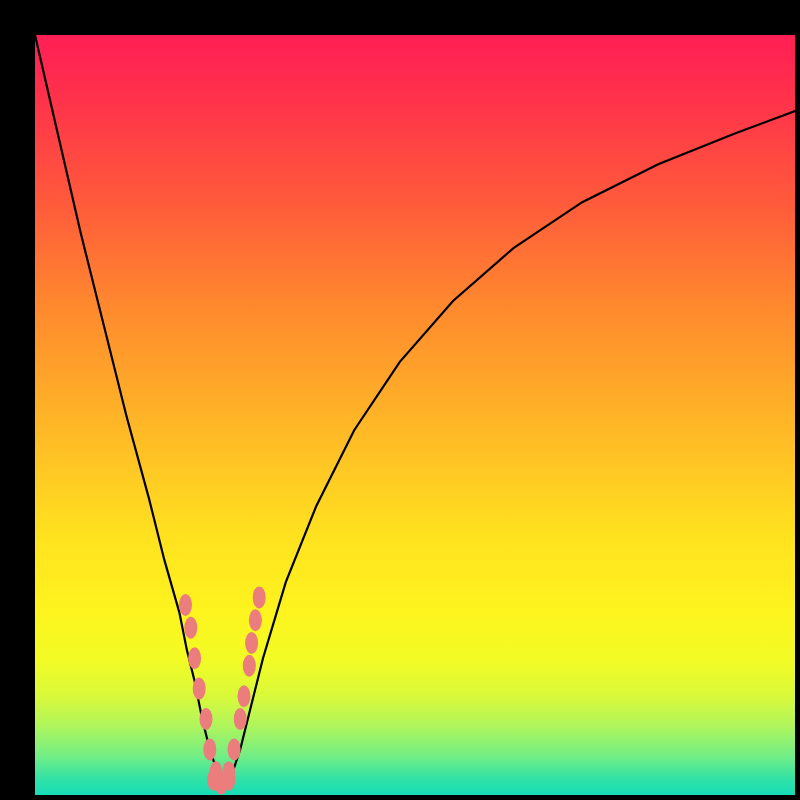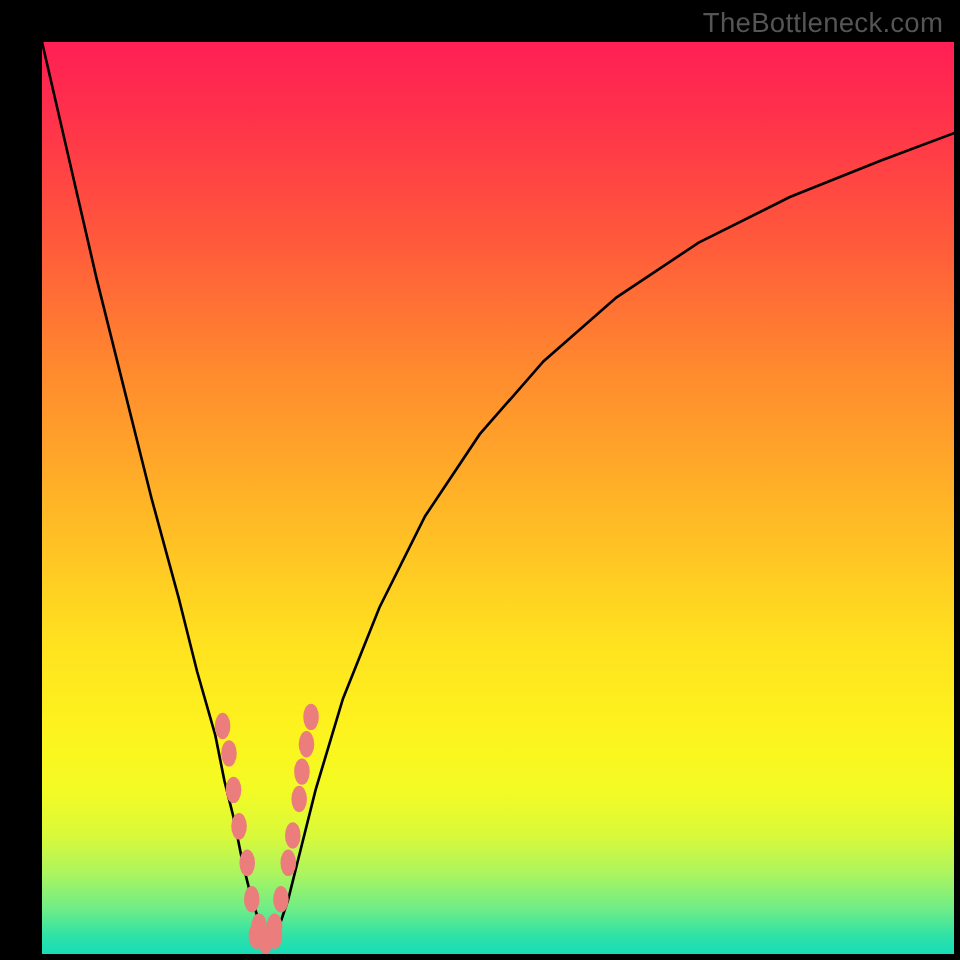--- a/index.html
+++ b/index.html
@@ -70,21 +70,20 @@
   }
   .bead {
     fill: #eb7d7d;
   }
 </style>
 </head>
 <body>
 
 <div class="frame">
 
-  <div class="watermark">TheBottleneck.com</div>
 
   <div class="plot-area">
     <div class="gradient"></div>
 
     <svg class="curve" viewBox="0 0 760 760" preserveAspectRatio="none">
       <path class="line" d="M0.0 0.0 L22.8 98.8 L45.6 197.6 L68.4 288.8 L91.2 380.0 L114.0 463.6 L129.2 524.4 L144.4 577.6 L152.0 615.6 L159.6 646.0 L167.2 684.0 L174.8 714.4 L182.4 737.2 L190.0 744.8 L197.6 737.2 L205.2 714.4 L212.8 684.0 L228.0 623.2 L250.8 547.2 L281.2 471.2 L319.2 395.2 L364.8 326.8 L418.0 266.0 L478.8 212.8 L547.2 167.2 L623.2 129.2 L699.2 98.8 L760.0 76.0"></path>
       <g>
           <ellipse cx="150.5" cy="570.0" rx="6.5" ry="11" class="bead"></ellipse>
           <ellipse cx="155.8" cy="592.8" rx="6.5" ry="11" class="bead"></ellipse>
           <ellipse cx="159.6" cy="623.2" rx="6.5" ry="11" class="bead"></ellipse>

